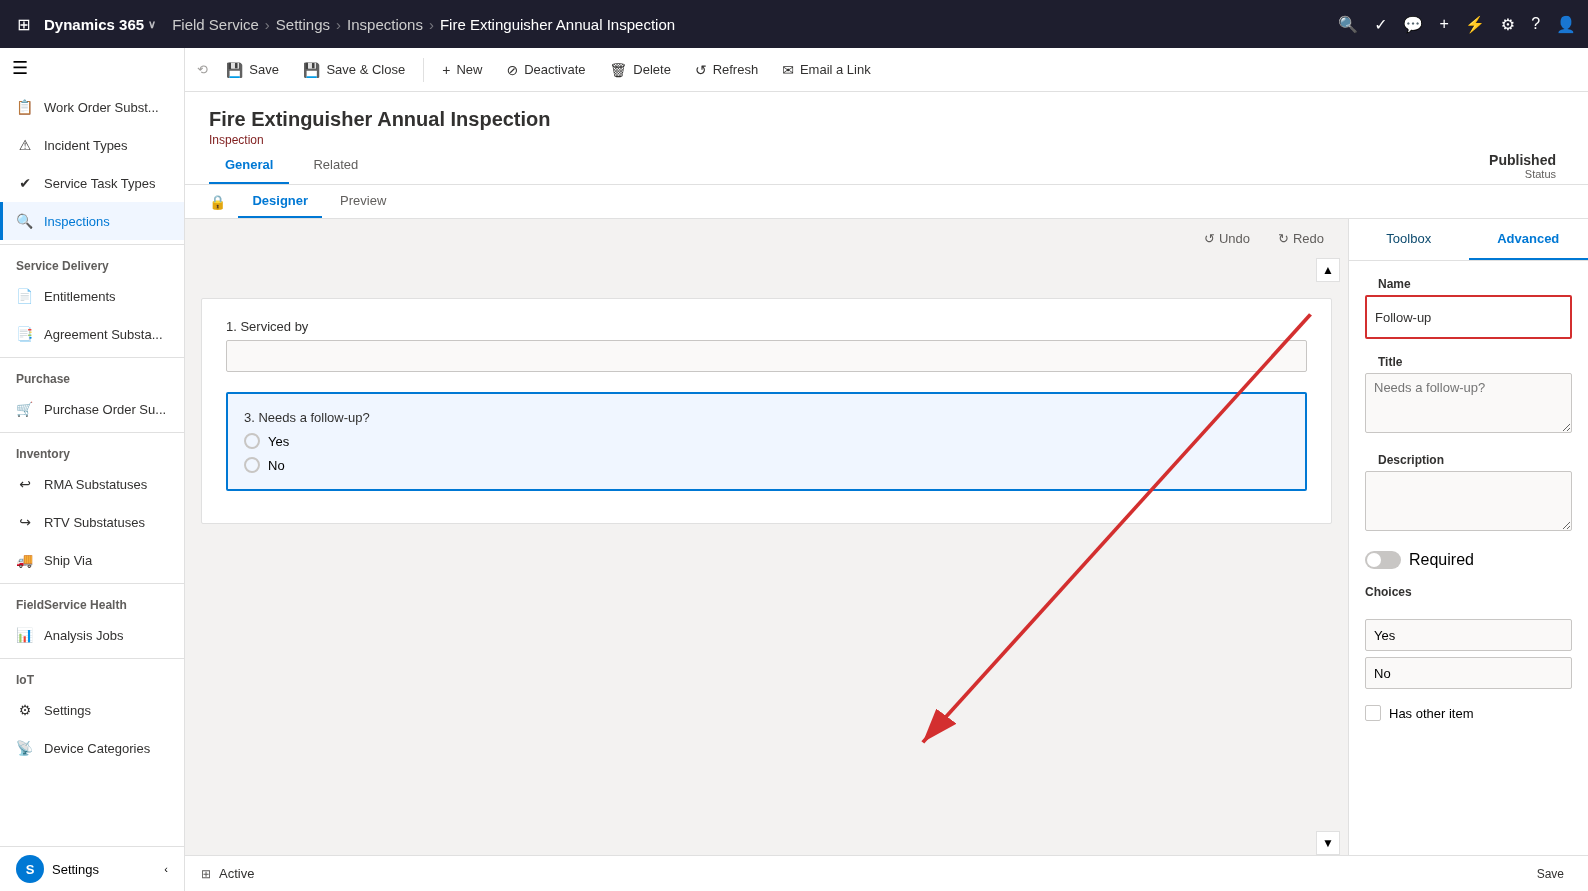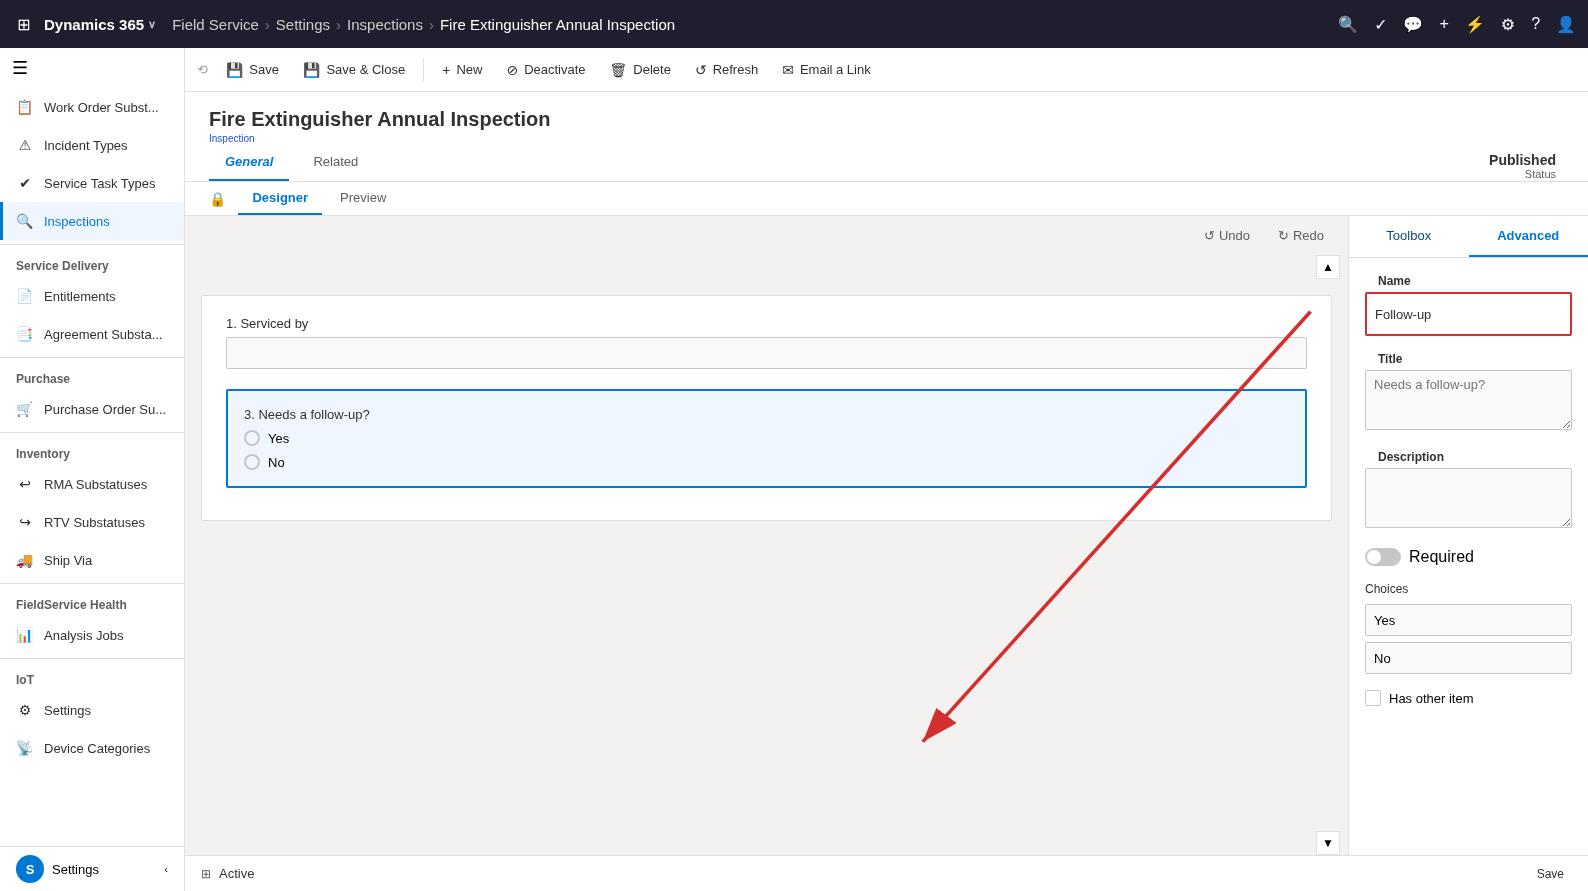--- a/index.html
+++ b/index.html
@@ -89,40 +89,40 @@
     .cmd-divider { width: 1px; height: 24px; background: #e0e0e0; margin: 0 4px; }
     .cmd-history { color: #a19f9d; cursor: pointer; padding: 4px; font-size: 13px; }
 
     
     .page-header {
       background: white;
       padding: 16px 24px 0;
       flex-shrink: 0;
     }
     .page-title { font-size: 20px; font-weight: 600; color: #323130; }
-    .page-subtitle { font-size: 10px; color: #1d4ed8; margin-top: 2px; }
+    .page-subtitle { font-size: 12px; color: #7f1d1d; margin-top: 2px; }
     .status-badge {
       position: absolute; right: 32px; top: 60px; text-align: right;
     }
     .status-badge .status-value { font-size: 14px; font-weight: 600; color: #323130; }
     .status-badge .status-label { font-size: 11px; color: #605e5c; }
 
     
     .tab-bar {
       background: white;
       display: flex;
       align-items: flex-end;
       padding: 0 24px;
       border-bottom: 1px solid #e0e0e0;
       flex-shrink: 0;
     }
     .tab {
       padding: 10px 16px; font-size: 13px; cursor: pointer; color: #605e5c; border-bottom: 2px solid transparent; margin-right: 8px;
     }
-    .tab.active { color: #0078d4; border-bottom: 2px solid #0078d4; font-weight: 600; font-style: italic; }
+    .tab.active { color: #0078d4; border-bottom: 2px solid #0078d4; font-weight: 600; }
 
     
     .sub-tab-bar {
       background: white;
       display: flex;
       align-items: center;
       padding: 0 24px;
       border-bottom: 1px solid #e0e0e0;
       flex-shrink: 0;
       gap: 4px;
@@ -227,21 +227,21 @@
     .panel-field-textarea {
       width: 100%; min-height: 60px; border: 1px solid #c8c6c4; border-radius: 2px; padding: 6px 8px; font-size: 13px; background: #faf9f8; resize: vertical;
     }
     .toggle-row { display: flex; align-items: center; gap: 8px; margin-bottom: 16px; }
     .toggle {
       width: 36px; height: 18px; border-radius: 9px; background: #c8c6c4; position: relative; cursor: pointer; flex-shrink: 0;
     }
     .toggle-knob {
       width: 14px; height: 14px; border-radius: 50%; background: white; position: absolute; top: 2px; left: 2px; transition: left 0.2s;
     }
-    .choices-label { font-size: 12px; font-weight: 400; color: #323130; margin-bottom: 8px; }
+    .choices-label { font-size: 12px; font-weight: 700; color: #323130; margin-bottom: 20px; }
     .choice-item {
       width: 100%; height: 32px; border: 1px solid #c8c6c4; border-radius: 2px; padding: 0 8px; font-size: 13px; margin-bottom: 6px; background: #faf9f8; display: flex; align-items: center;
     }
     .has-other-row { display: flex; align-items: center; gap: 8px; margin-top: 8px; font-size: 13px; }
     .checkbox-sq { width: 16px; height: 16px; border: 1px solid #c8c6c4; border-radius: 2px; background: white; flex-shrink: 0; }
 
     
     .red-arrow-overlay {
       position: absolute;
       top: 0; left: 0; width: 100%; height: 100%;

